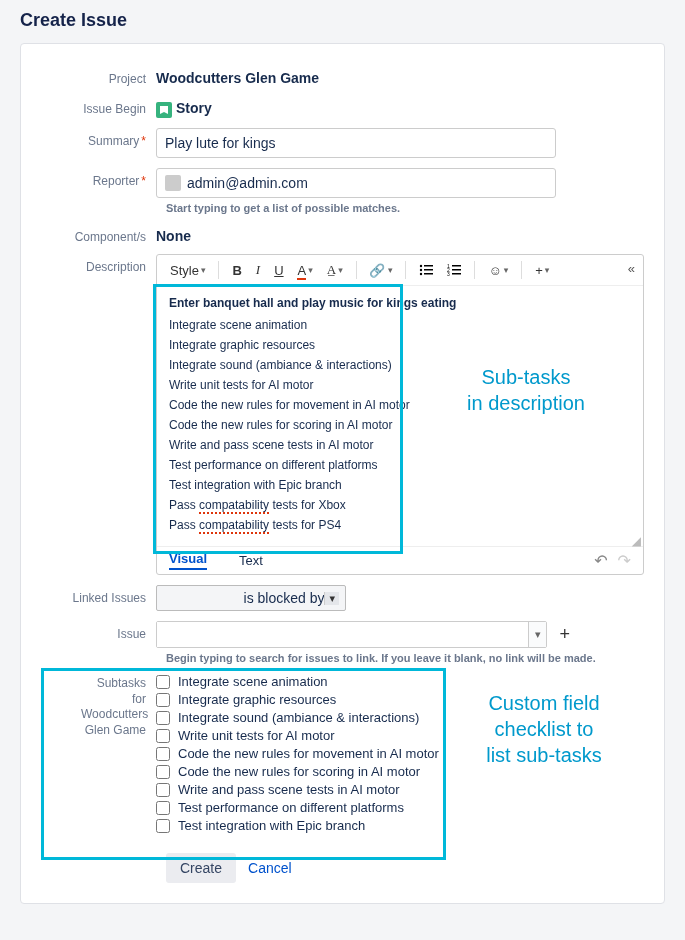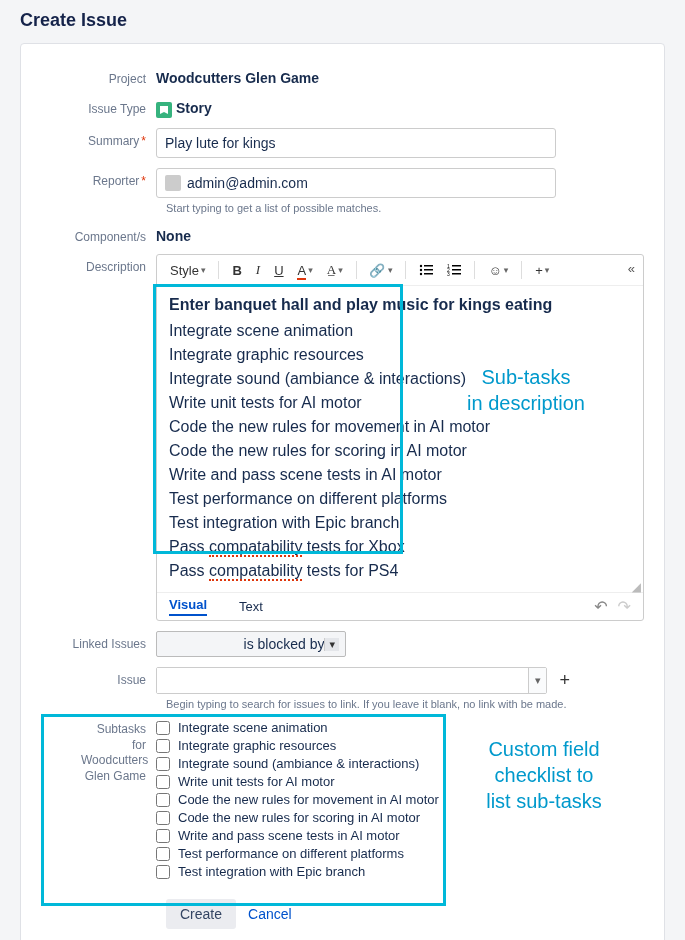--- a/index.html
+++ b/index.html
@@ -54,20 +54,21 @@
     width: 16px; height: 16px;
     background: #ccc;
     border-radius: 2px;
     display: inline-block;
   }
   .help-text {
     font-size: 11px;
     color: #6b778c;
     margin-top: 4px;
     margin-left: 125px;
+    font-weight: bold;
   }
   .issue-type-icon {
     display: inline-flex;
     align-items: center;
     justify-content: center;
     width: 16px; height: 16px;
     background: #36b37e;
     border-radius: 2px;
     color: #fff;
     font-size: 10px;
@@ -110,21 +111,21 @@
   }
   .tb-collapse {
     position: absolute;
     right: 8px; top: 6px;
     font-size: 13px;
     color: #555;
     cursor: pointer;
   }
   .editor-content {
     padding: 10px 12px 6px;
-    font-size: 16px;
+    font-size: 12px;
     min-height: 260px;
     resize: both;
   }
   .editor-content .heading { font-weight: 600; margin-bottom: 8px; }
   .editor-content .line { margin-bottom: 6px; }
   .spellerror {
     border-bottom: 2px dotted #de350b;
   }
   .editor-tabs {
     display: flex;
@@ -253,21 +254,21 @@
 <div class="page-title">Create Issue</div>
 
 <div class="modal">
 
   <div class="field-row">
     <div class="field-label">Project</div>
     <div class="field-value">Woodcutters Glen Game</div>
   </div>
 
   <div class="field-row">
-    <div class="field-label">Issue Type</div>
+    <div class="field-label">Issue Begin</div>
     <div class="field-value">
       <span class="issue-type-icon">
         <svg width="10" height="10" viewBox="0 0 10 10">
             <path d="M1 1 h8 v8 l-4-2 l-4 2 z" fill="#fff"></path>
           </svg>
       </span><span>Story</span>
     </div>
   </div>
 
   <div class="field-row">
@@ -381,21 +382,21 @@
   <div class="field-row" style="margin-bottom:0;">
     <div class="field-label">Issue</div>
     <div class="issue-input-row" style="flex:1; max-width:420px;">
       <div class="issue-input">
         <input type="text" style="">
         <div class="dd">▾</div>
       </div>
       <div class="plus-btn">+</div>
     </div>
   </div>
-  <div class="help-text">Begin typing to search for issues to link. If you leave it blank, no link with be made.</div>
+  <div class="help-text">Begin typing to search for issues to link. If you leave it blank, no link will be made.</div>
 
   <div class="checklist-wrap">
     <div class="field-label" style="width:115px; line-height:1.3;padding-left:40px;">Subtasks for Woodcutters Glen Game</div>
     <div class="checklist" id="checklist">
         <label class="check-item">
           <input type="checkbox" style="">
           <span>Integrate scene animation</span>
         </label>
         <label class="check-item">
           <input type="checkbox" style="">

